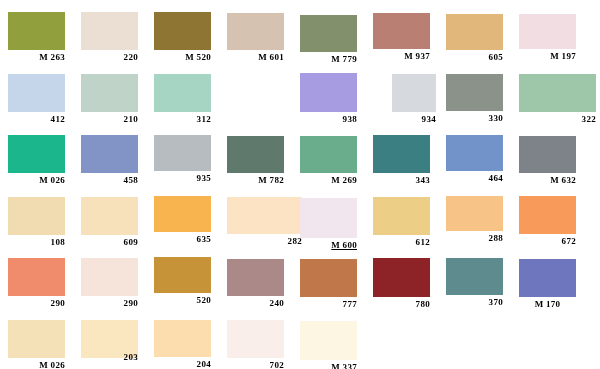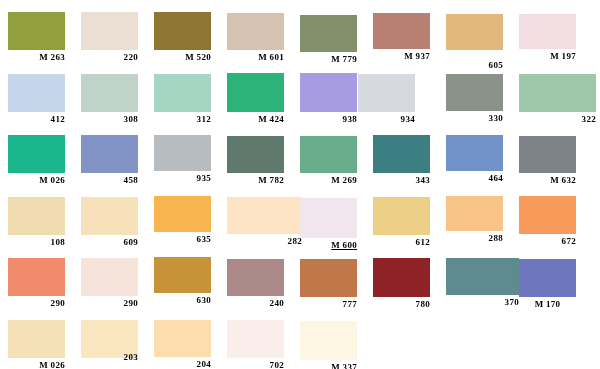--- a/index.html
+++ b/index.html
@@ -67,47 +67,43 @@
     <div class="swatch-cell" style="left: 300px; top: 15px; width: 57px; height: 51px;">
       <div class="swatch-chip" title="#82906c" style="height: 37px; background: rgb(130, 144, 108);"></div>
       <div class="swatch-label" style="top: 39px; color: rgb(0, 0, 0);">M 779</div>
     </div>
     <div class="swatch-cell" style="left: 373px; top: 13px; width: 57px; height: 50px;">
       <div class="swatch-chip" title="#b97f72" style="height: 36px; background: rgb(185, 127, 114);"></div>
       <div class="swatch-label" style="top: 38px; color: rgb(0, 0, 0);">M 937</div>
     </div>
     <div class="swatch-cell" style="left: 446px; top: 14px; width: 57px; height: 50px;">
       <div class="swatch-chip" title="#e2b77b" style="height: 36px; background: rgb(226, 183, 123);"></div>
-      <div class="swatch-label" style="top: 38px; color: rgb(0, 0, 0); margin-top: 8px;">605</div>
+      <div class="swatch-label" style="top: 38px; color: rgb(0, 0, 0);">605</div>
     </div>
     <div class="swatch-cell" style="left: 519px; top: 14px; width: 57px; height: 49px;">
       <div class="swatch-chip" title="#f2dde2" style="height: 35px; background: rgb(242, 221, 226);"></div>
       <div class="swatch-label" style="top: 37px; color: rgb(0, 0, 0);">M 197</div>
     </div>
     <div class="swatch-cell" style="left: 8px; top: 73.5px; width: 57px; height: 52px;">
       <div class="swatch-chip" title="#c6d6ea" style="height: 38px; background: rgb(198, 214, 234);"></div>
       <div class="swatch-label" style="top: 40px; color: rgb(0, 0, 0);">412</div>
     </div>
     <div class="swatch-cell" style="left: 81px; top: 73.5px; width: 57px; height: 52px;">
       <div class="swatch-chip" title="#bfd3c8" style="height: 38px; background: rgb(191, 211, 200);"></div>
-      <div class="swatch-label" style="top: 40px; color: rgb(0, 0, 0);">308</div>
+      <div class="swatch-label" style="top: 40px; color: rgb(0, 0, 0);">210</div>
     </div>
     <div class="swatch-cell" style="left: 154px; top: 73.5px; width: 57px; height: 52px;">
       <div class="swatch-chip" title="#a7d5c3" style="height: 38px; background: rgb(167, 213, 195);"></div>
       <div class="swatch-label" style="top: 40px; color: rgb(0, 0, 0);">312</div>
     </div>
-    <div class="swatch-cell" style="left: 227px; top: 72.5px; width: 57px; height: 53px;">
-      <div class="swatch-chip" title="#2cb478" style="height: 39px; background: rgb(44, 180, 120);"></div>
-      <div class="swatch-label" style="top: 41px; color: rgb(0, 0, 0);">M 424</div>
-    </div>
     <div class="swatch-cell" style="left: 300px; top: 72.5px; width: 57px; height: 53px;">
       <div class="swatch-chip" title="#a79be2" style="height: 39px; background: rgb(167, 155, 226);"></div>
       <div class="swatch-label" style="top: 41px; color: rgb(0, 0, 0);">938</div>
     </div>
-    <div class="swatch-cell" style="left: 358px; top: 73.5px; width: 57px; height: 52px;">
+    <div class="swatch-cell" style="left: 392px; top: 73.5px; width: 44px; height: 52px;">
       <div class="swatch-chip" title="#d6d9de" style="height: 38px; background: rgb(214, 217, 222);"></div>
       <div class="swatch-label" style="top: 40px; color: rgb(0, 0, 0);">934</div>
     </div>
     <div class="swatch-cell" style="left: 446px; top: 73.5px; width: 57px; height: 51px;">
       <div class="swatch-chip" title="#8b928a" style="height: 37px; background: rgb(139, 146, 138);"></div>
       <div class="swatch-label" style="top: 39px; color: rgb(0, 0, 0);">330</div>
     </div>
     <div class="swatch-cell" style="left: 519px; top: 73.5px; width: 77px; height: 52px;">
       <div class="swatch-chip" title="#9dc7a8" style="height: 38px; background: rgb(157, 199, 168);"></div>
       <div class="swatch-label" style="top: 40px; color: rgb(0, 0, 0);">322</div>
@@ -179,35 +175,35 @@
     <div class="swatch-cell" style="left: 8px; top: 258px; width: 57px; height: 52px;">
       <div class="swatch-chip" title="#f08c6c" style="height: 38px; background: rgb(240, 140, 108);"></div>
       <div class="swatch-label" style="top: 40px; color: rgb(0, 0, 0);">290</div>
     </div>
     <div class="swatch-cell" style="left: 81px; top: 258px; width: 57px; height: 52px;">
       <div class="swatch-chip" title="#f6e3da" style="height: 38px; background: rgb(246, 227, 218);"></div>
       <div class="swatch-label" style="top: 40px; color: rgb(0, 0, 0);">290</div>
     </div>
     <div class="swatch-cell" style="left: 154px; top: 257px; width: 57px; height: 50px;">
       <div class="swatch-chip" title="#c79339" style="height: 36px; background: rgb(199, 147, 57);"></div>
-      <div class="swatch-label" style="top: 38px; color: rgb(0, 0, 0);">630</div>
+      <div class="swatch-label" style="top: 38px; color: rgb(0, 0, 0);">520</div>
     </div>
     <div class="swatch-cell" style="left: 227px; top: 259px; width: 57px; height: 51px;">
       <div class="swatch-chip" title="#ab8988" style="height: 37px; background: rgb(171, 137, 136);"></div>
       <div class="swatch-label" style="top: 39px; color: rgb(0, 0, 0);">240</div>
     </div>
     <div class="swatch-cell" style="left: 300px; top: 259px; width: 57px; height: 52px;">
       <div class="swatch-chip" title="#c0774a" style="height: 38px; background: rgb(192, 119, 74);"></div>
       <div class="swatch-label" style="top: 40px; color: rgb(0, 0, 0);">777</div>
     </div>
     <div class="swatch-cell" style="left: 373px; top: 258px; width: 57px; height: 53px;">
       <div class="swatch-chip" title="#8d2327" style="height: 39px; background: rgb(141, 35, 39);"></div>
       <div class="swatch-label" style="top: 41px; color: rgb(0, 0, 0);">780</div>
     </div>
-    <div class="swatch-cell" style="left: 446px; top: 258px; width: 73px; height: 51px;">
+    <div class="swatch-cell" style="left: 446px; top: 258px; width: 57px; height: 51px;">
       <div class="swatch-chip" title="#5e8b8e" style="height: 37px; background: rgb(94, 139, 142);"></div>
       <div class="swatch-label" style="top: 39px; color: rgb(0, 0, 0);">370</div>
     </div>
     <div class="swatch-cell" style="left: 519px; top: 259px; width: 57px; height: 52px;">
       <div class="swatch-chip" title="#6e77bd" style="height: 38px; background: rgb(110, 119, 189);"></div>
       <div class="swatch-label" style="top: 40px; color: rgb(0, 0, 0); text-align: center;">M 170</div>
     </div>
     <div class="swatch-cell" style="left: 8px; top: 319.5px; width: 57px; height: 52px;">
       <div class="swatch-chip" title="#f5e1b8" style="height: 38px; background: rgb(245, 225, 184);"></div>
       <div class="swatch-label" style="top: 40px; color: rgb(0, 0, 0);">M 026</div>

